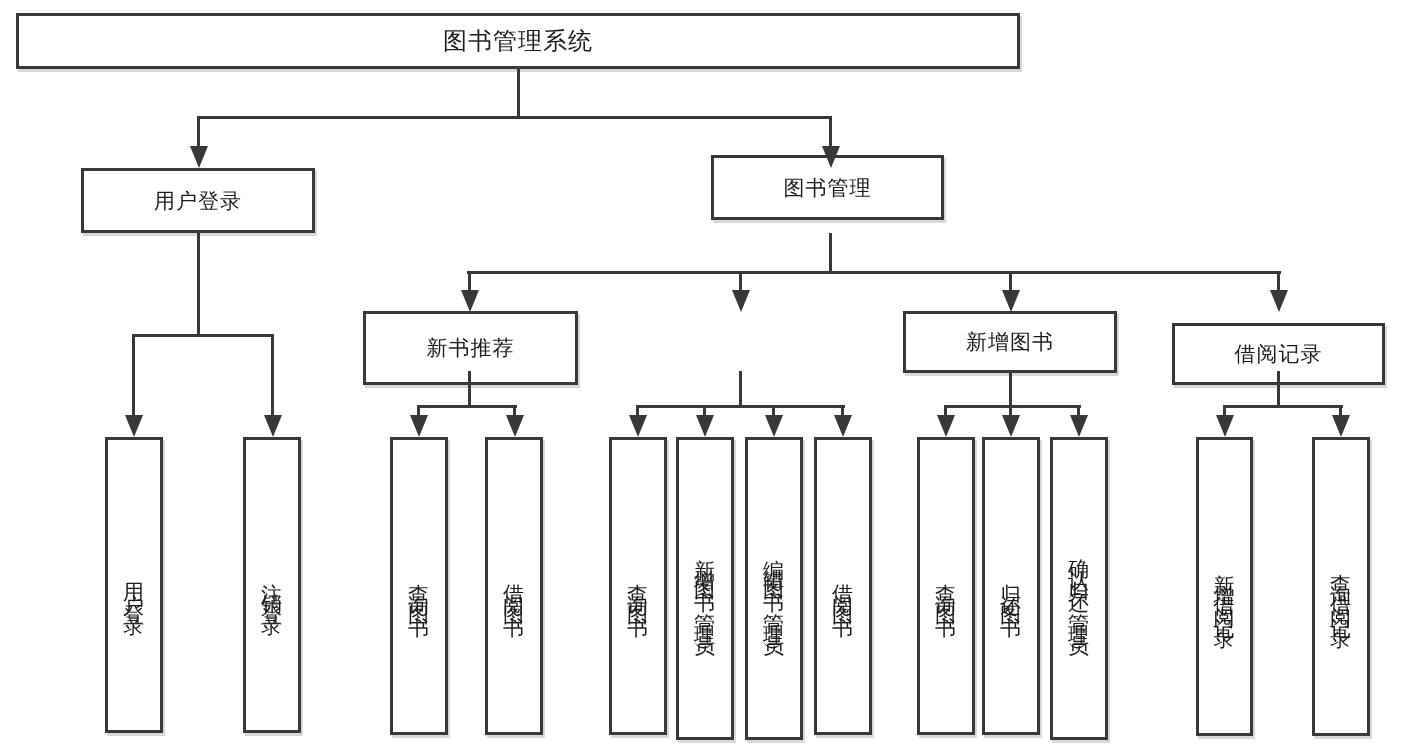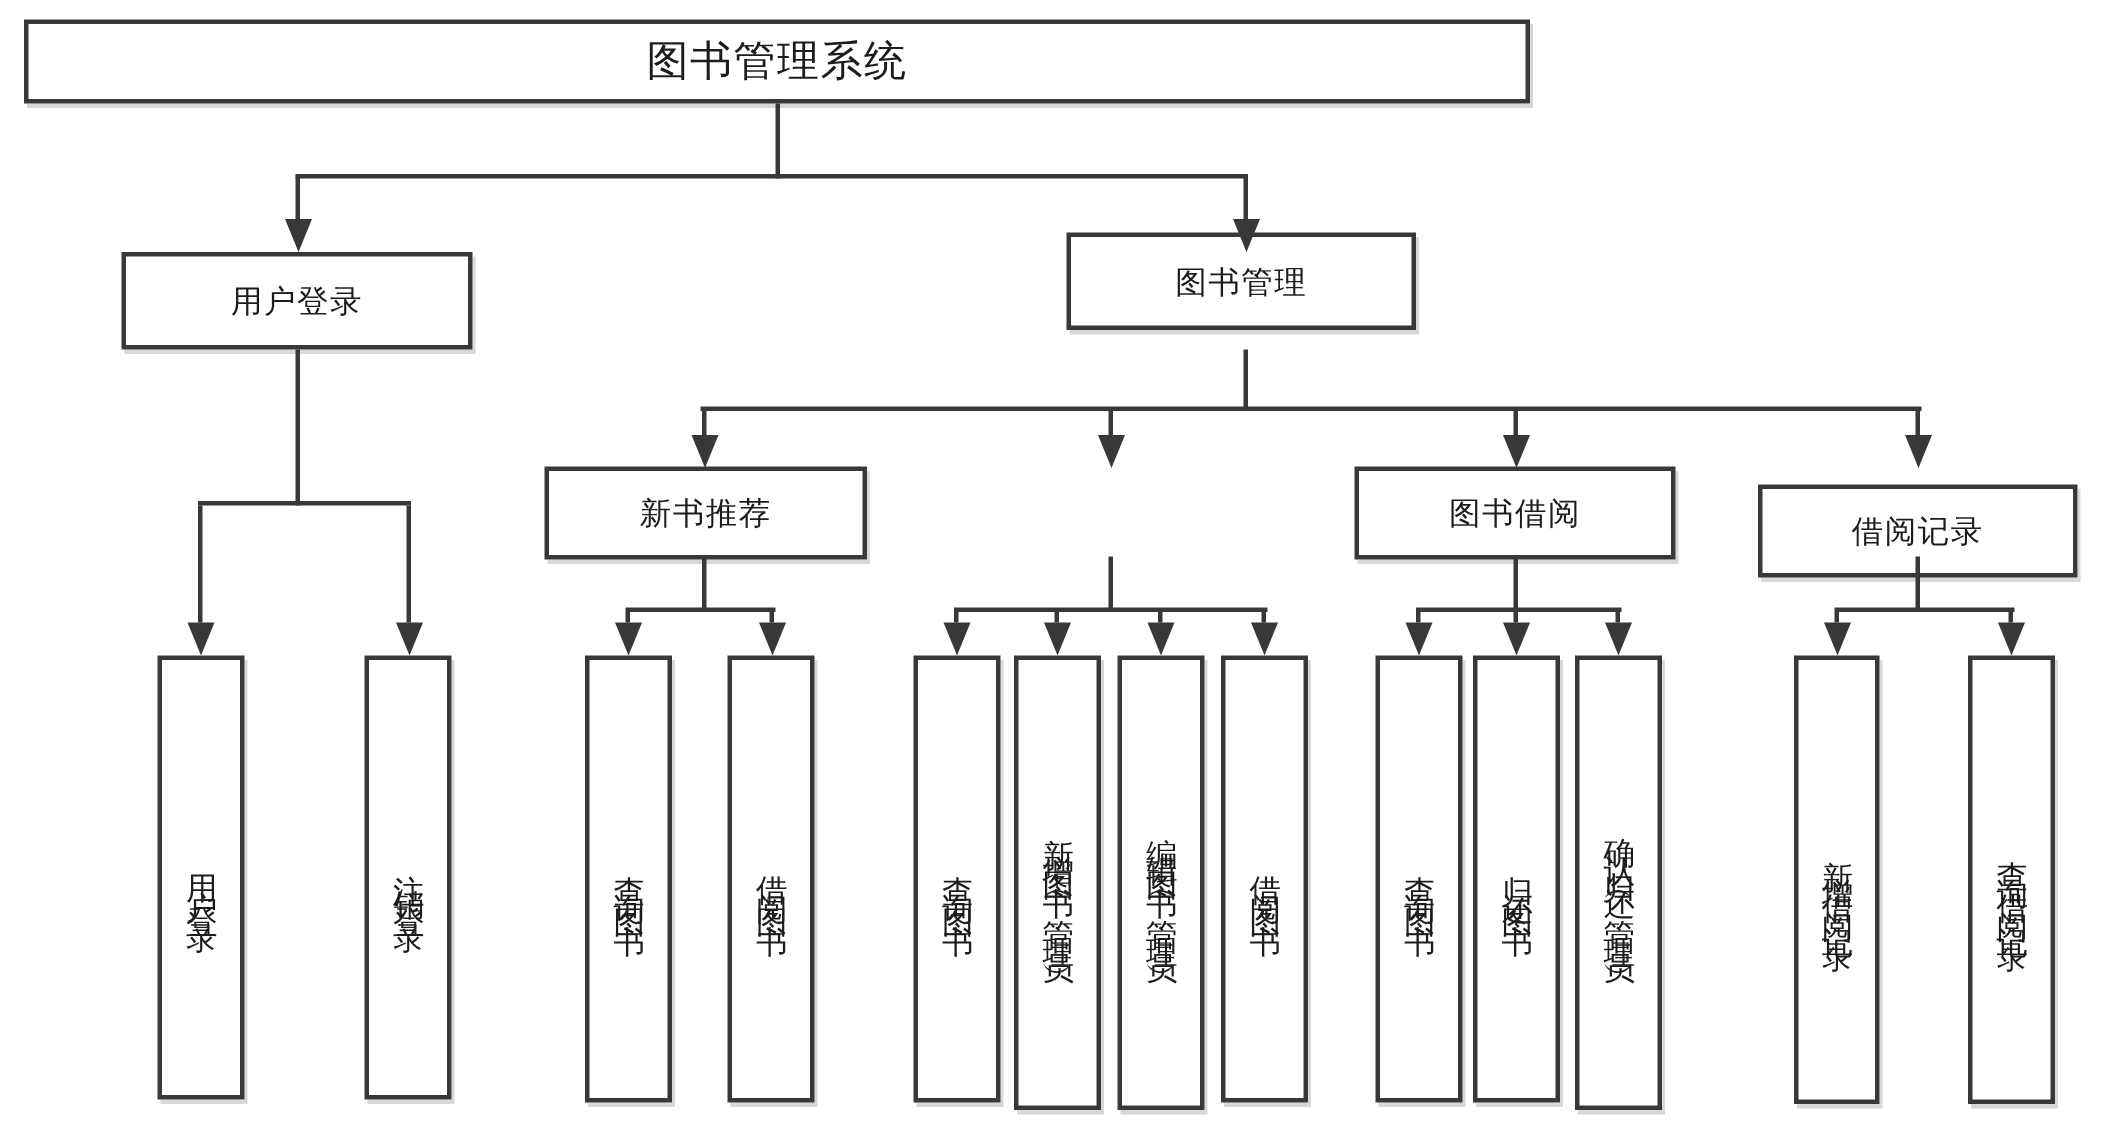--- a/index.html
+++ b/index.html
@@ -10,21 +10,21 @@
     background:#ffffff; overflow:hidden;
   }
   .node {
     position:absolute; background:#ffffff;
     border:3px solid #383838;
     display:flex; align-items:center; justify-content:center;
     font-size:21px; color:#1c1c1c; letter-spacing:1px;
     box-shadow:2px 3px 0 #d8d8d8;
     text-align:center;
   }
-  .node.root { font-size:28px; }
+  .node.root { font-size:24px; }
   .node.vert {
     writing-mode:vertical-rl; text-orientation:mixed;
     letter-spacing:11px; font-size:21px; line-height:1;
     padding-top:6px;
   }
   .hline, .vline, .arrow { position:absolute; background:#383838; }
   .hline { height:3px; }
   .vline { width:3px; }
   .arrow { width:3px; }
   .arrow::after {
@@ -44,24 +44,24 @@
 <body>
 
 <div class="canvas">
 
   <div class="node root" style="left:16px;top:13px;width:1004px;height:56px">图书管理系统</div>
 
   <div class="node" style="left:81px;top:168px;width:234px;height:65px">用户登录</div>
 
   <div class="node" style="left:711px;top:155px;width:233px;height:65px">图书管理</div>
 
-  <div class="node" style="left:363px;top:311px;width:215px;height:62px">新书推荐</div>
+  <div class="node" style="left:363px;top:311px;width:215px;height:74px">新书推荐</div>
 
 
-  <div class="node" style="left:903px;top:311px;width:214px;height:62px">图书借阅</div>
+  <div class="node" style="left:903px;top:311px;width:214px;height:62px">新增图书</div>
 
   <div class="node" style="left:1172px;top:323px;width:213px;height:62px">借阅记录</div>
 
   <div class="node vert" style="left:105px;top:437px;width:58px;height:296px">用户登录</div>
 
   <div class="node vert" style="left:243px;top:437px;width:58px;height:296px">注销登录</div>
 
   <div class="node vert" style="left:390px;top:437px;width:58px;height:298px">查询图书</div>
 
   <div class="node vert" style="left:485px;top:437px;width:58px;height:298px">借阅图书</div>

